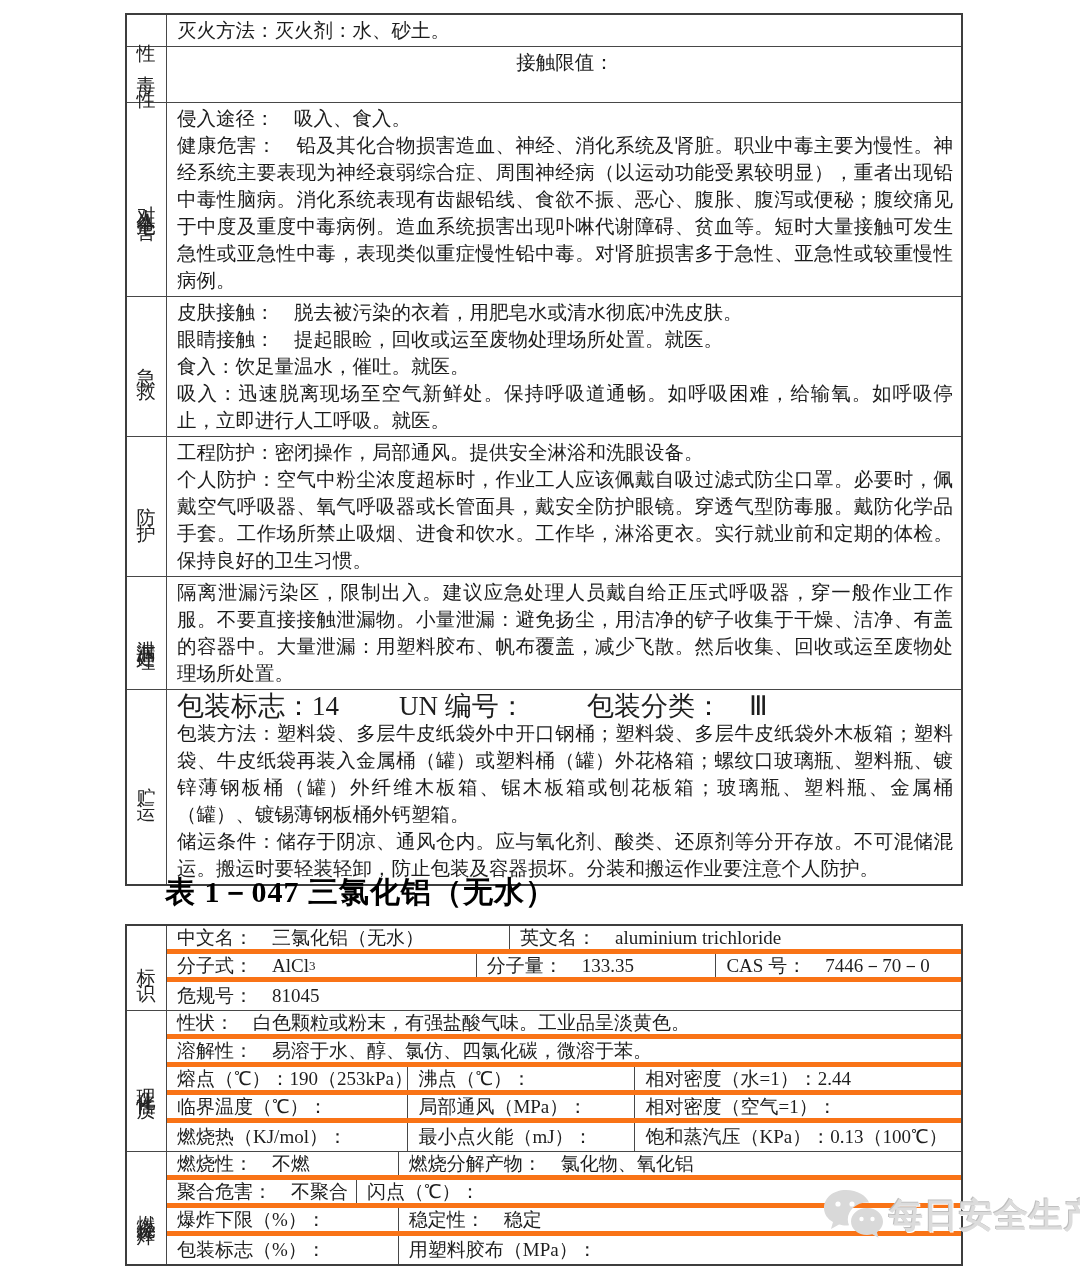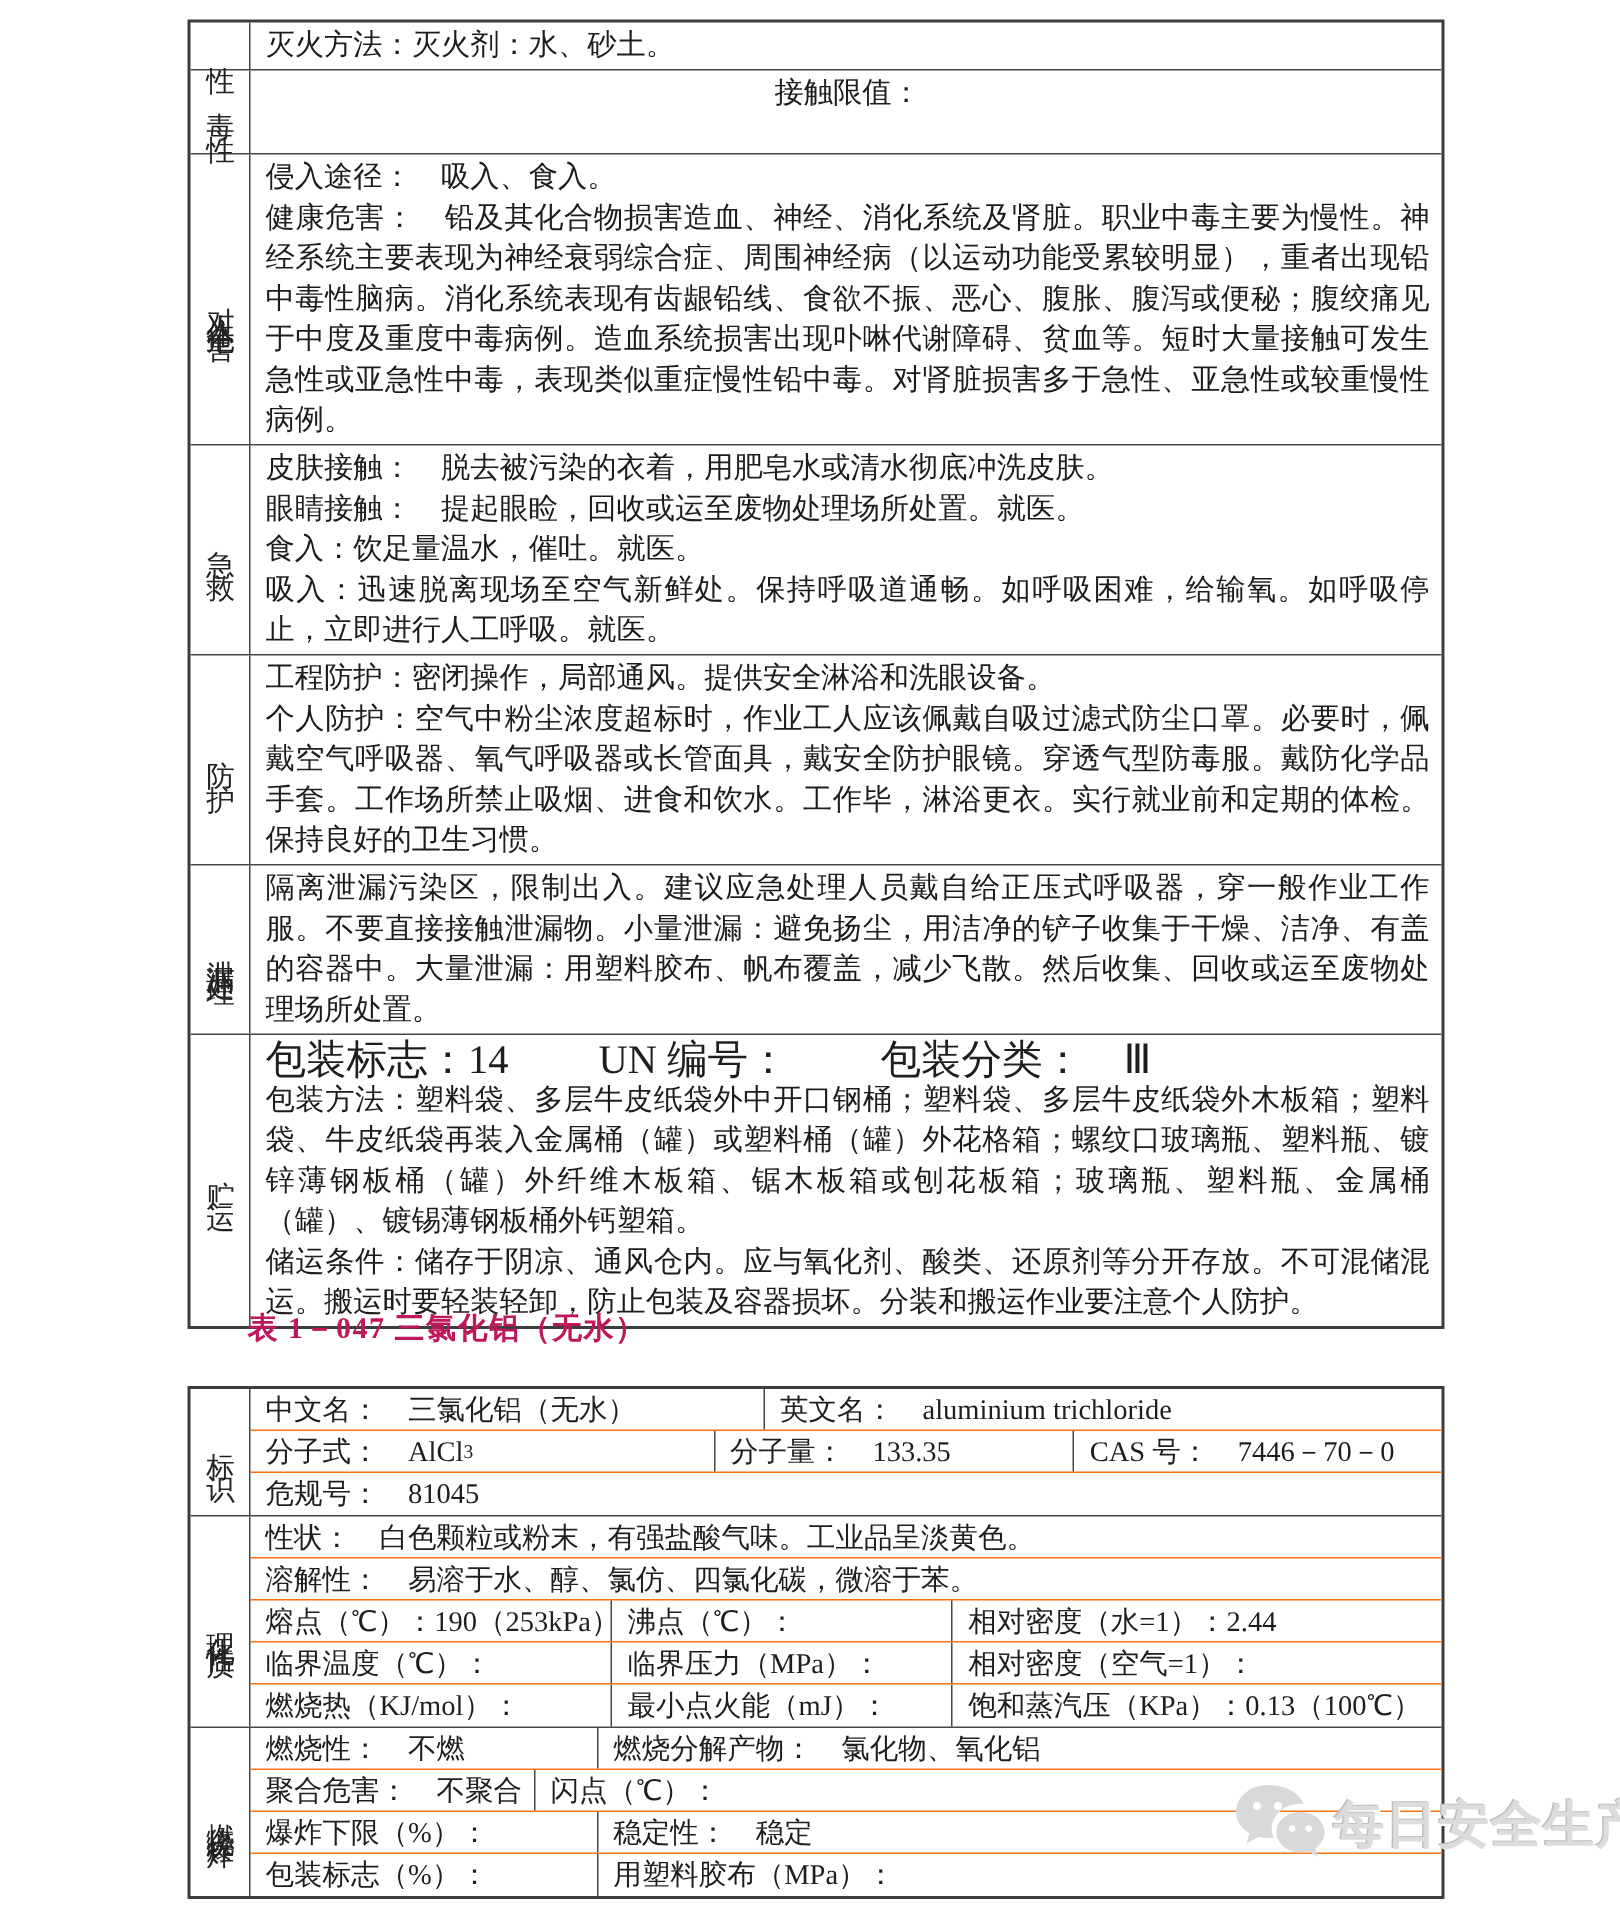--- a/index.html
+++ b/index.html
@@ -23,25 +23,25 @@
   .t1 .content-col { padding:2px 8px 2px 10px; justify-content:flex-start; }
   .para { font-size:19.5px; line-height:27px; text-align:justify; color:#1c1c1c; }
   .sec-fire  .content-col { min-height:29px;justify-content:flex-end; }
   .sec-tox   .content-col { min-height:55px;align-items:center; }
   .pack-fields { display:flex; font-size:27px; line-height:28px; }
   .pack-fields .pf1 { width:222px; }
   .pack-fields .pf2 { width:188px; }
   .pack-fields .pf3 { flex:1; }
 
   
-  .chem-title { position:absolute; left:165px; top:872px; font-size:20px; font-weight:bold;
-                color:#be185d; letter-spacing:1px; }
-
-  
-  .t2 .row { display:flex; border-bottom:1px solid #f97316; height:28px; }
+  .chem-title { position:absolute; left:165px; top:872px; font-size:30px; font-weight:bold;
+                color:#000000; letter-spacing:1px; }
+
+  
+  .t2 .row { display:flex; border-bottom:5px solid #f97316; height:28px; }
   .t2 .row:last-child { border-bottom:none; }
   .t2 .cell { border-right:1px solid #474747; padding:0 8px 0 10px; font-size:19px;
               display:flex; align-items:center; white-space:nowrap; overflow:hidden; }
   .t2 .cell:last-child { border-right:none; flex:1; }
   .ca1 { width:43.2%; }
   .cb1 { width:39%; } .cb2 { width:30.2%; }
   .cc1 { width:30.4%; } .cc2 { width:28.6%;text-align:right; }
   .cd1 { width:29.2%; }
   sub.fsub { font-size:13px; line-height:0; }
 
@@ -172,21 +172,21 @@
         <div class="row">
           <div class="cell">溶解性：　易溶于水、醇、氯仿、四氯化碳，微溶于苯。</div>
         </div>
         <div class="row">
           <div class="cell cc1">熔点（℃）：190（253kPa）</div>
           <div class="cell cc2">沸点（℃）：</div>
           <div class="cell">相对密度（水=1）：2.44</div>
         </div>
         <div class="row">
           <div class="cell cc1">临界温度（℃）：</div>
-          <div class="cell cc2">临界压力（MPa）：</div>
+          <div class="cell cc2">局部通风（MPa）：</div>
           <div class="cell">相对密度（空气=1）：</div>
         </div>
         <div class="row">
           <div class="cell cc1">燃烧热（KJ/mol）：</div>
           <div class="cell cc2">最小点火能（mJ）：</div>
           <div class="cell">饱和蒸汽压（KPa）：0.13（100℃）</div>
         </div>
       </div>
     </div>
 

